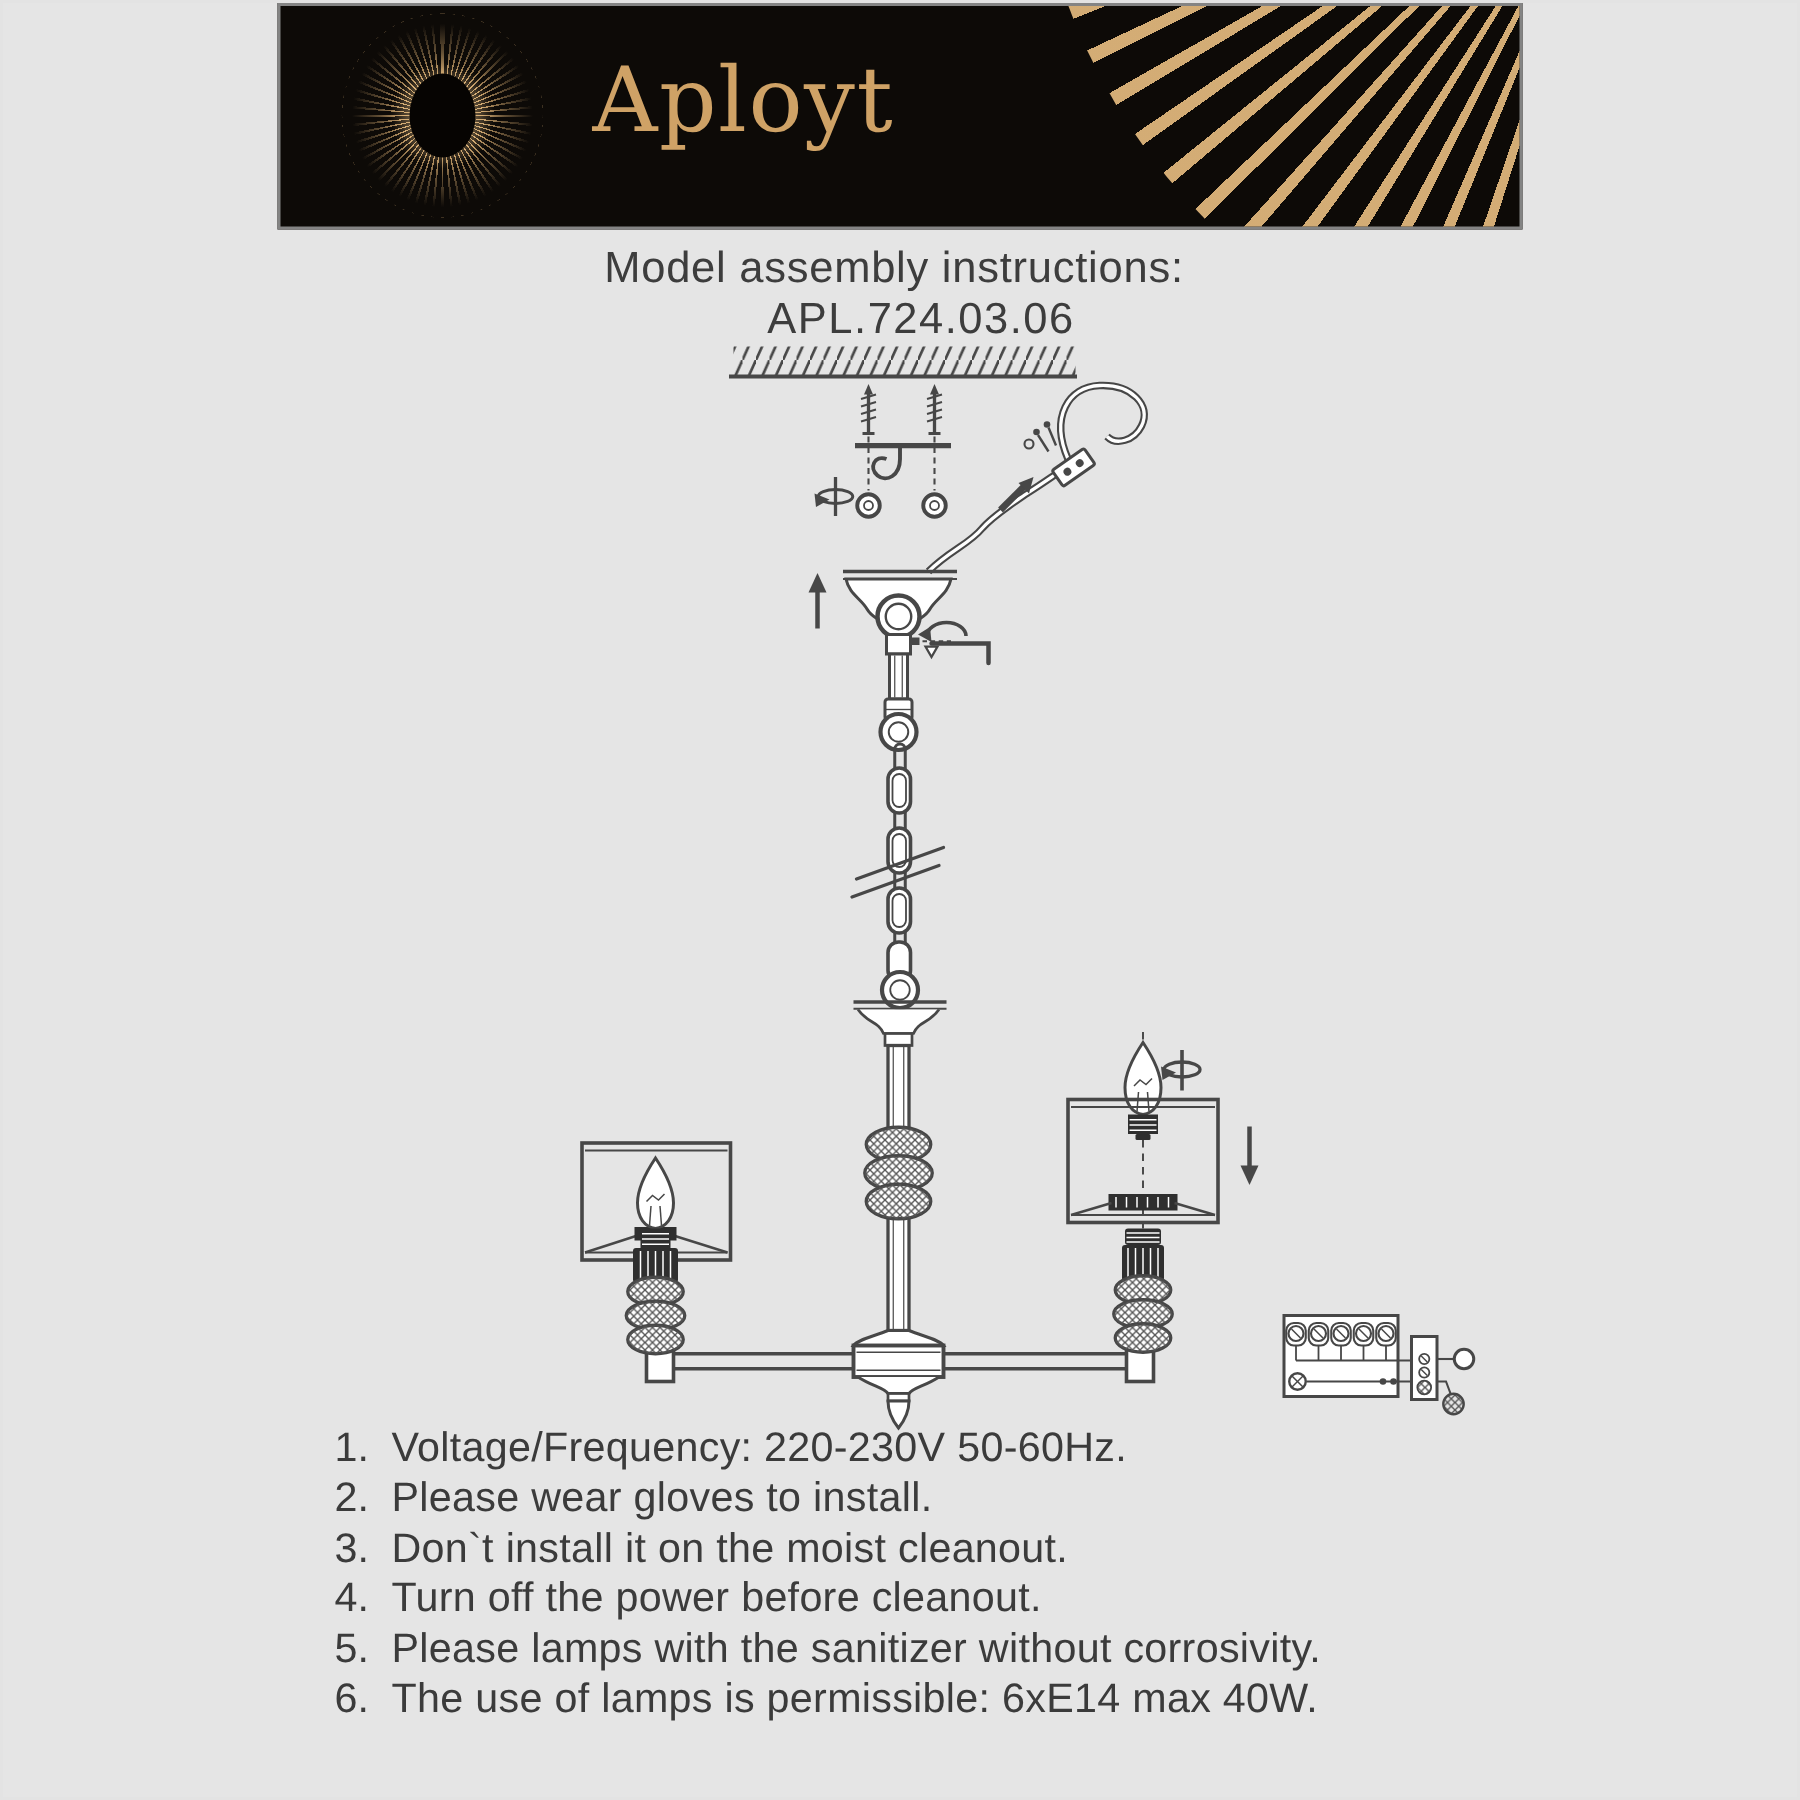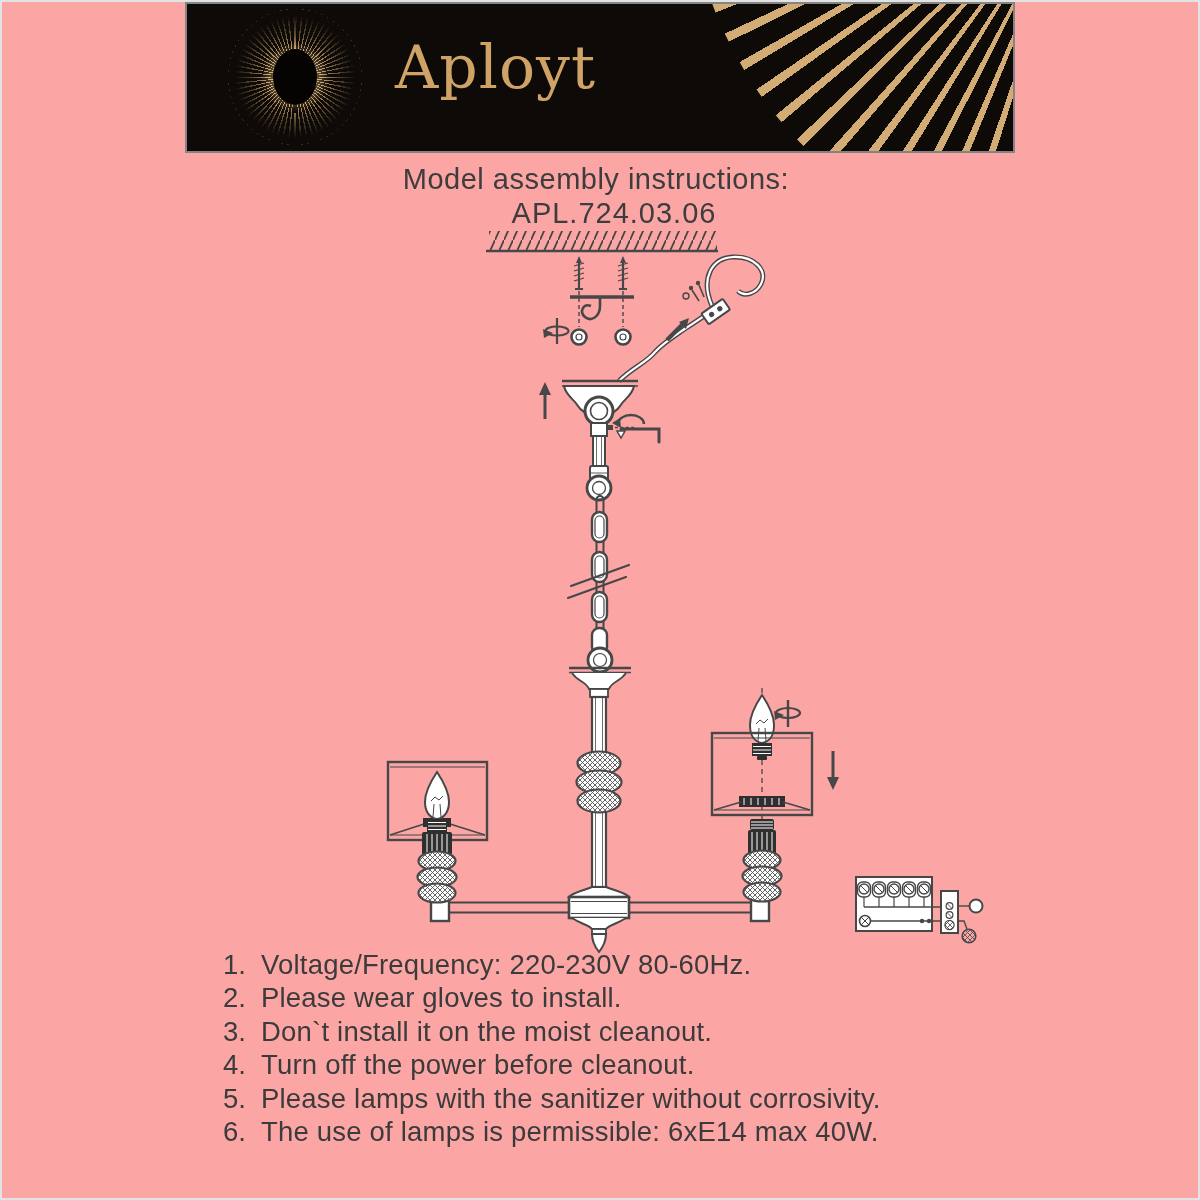--- a/index.html
+++ b/index.html
@@ -1,17 +1,17 @@
 <!DOCTYPE html>
 <html><head>
 <meta charset="utf-8">
 <style>
   html,body{margin:0;padding:0;}
   body{width:1200px;height:1200px;position:relative;background:#ffffff;font-family:"Liberation Sans",sans-serif;}
-  .sheet{position:absolute;inset:0;background:#fca5a5;outline:2px solid #e3e3e3;outline-offset:-2px;overflow:hidden;}
+  .sheet{position:absolute;inset:0;background:#e5e5e5;outline:2px solid #e3e3e3;outline-offset:-2px;overflow:hidden;}
 
   
   .banner{position:absolute;left:185px;top:2px;width:830px;height:151px;background:#0d0a07;overflow:hidden;border:2px solid #848484;box-sizing:border-box;}
   .burst-wrap{position:absolute;left:0;top:0;width:100%;height:100%;}
   .burst,.burst-glow,.burst-fade{position:absolute;left:41px;top:5px;width:134px;height:136px;border-radius:50%;}
   .burst{background:repeating-conic-gradient(rgba(217,174,115,0.95) 0deg 1.6deg, rgba(217,174,115,0) 1.6deg 5.6deg);}
   .burst-glow{background:radial-gradient(closest-side, rgba(236,198,140,0.95) 16%, rgba(236,198,140,0.35) 34%, rgba(236,198,140,0) 52%);}
   .burst-fade{background:radial-gradient(closest-side, rgba(13,10,7,0) 0%, rgba(13,10,7,0) 40%, rgba(13,10,7,0.55) 62%, #0d0a07 90%);}
   .burst-core{position:absolute;left:86px;top:45px;width:44px;height:56px;border-radius:50%;background:#060402;}
   .brand{position:absolute;left:208px;top:30px;font-family:"DejaVu Serif",serif;font-weight:normal;font-size:60px;line-height:1.1;color:#cfa266;letter-spacing:1px;}
@@ -332,21 +332,21 @@
         <circle cx="949.5" cy="925" r="4.6" fill="url(#xhatch)" stroke-width="1.2"></circle>
         <line x1="958" y1="906" x2="969" y2="906"></line>
         <circle cx="976" cy="906" r="6.5" fill="#fff" stroke-width="2"></circle>
         <polyline points="958,921 964,921 967,929"></polyline>
         <circle cx="969" cy="936" r="6.8" fill="url(#xhatch)" stroke-width="1.6"></circle>
       </g>
     </g>
   </svg>
 
   <ol class="instructions">
-    <li><span class="num">1.</span><span class="txt">Voltage/Frequency: 220-230V 80-60Hz.</span></li>
+    <li><span class="num">1.</span><span class="txt">Voltage/Frequency: 220-230V 50-60Hz.</span></li>
     <li><span class="num">2.</span><span class="txt">Please wear gloves to install.</span></li>
     <li><span class="num">3.</span><span class="txt">Don`t install it on the moist cleanout.</span></li>
     <li><span class="num">4.</span><span class="txt">Turn off the power before cleanout.</span></li>
     <li><span class="num">5.</span><span class="txt">Please lamps with the sanitizer without corrosivity.</span></li>
     <li><span class="num">6.</span><span class="txt">The use of lamps is permissible: 6xE14 max 40W.</span></li>
   </ol>
 
 </div>
 
 </body></html>

